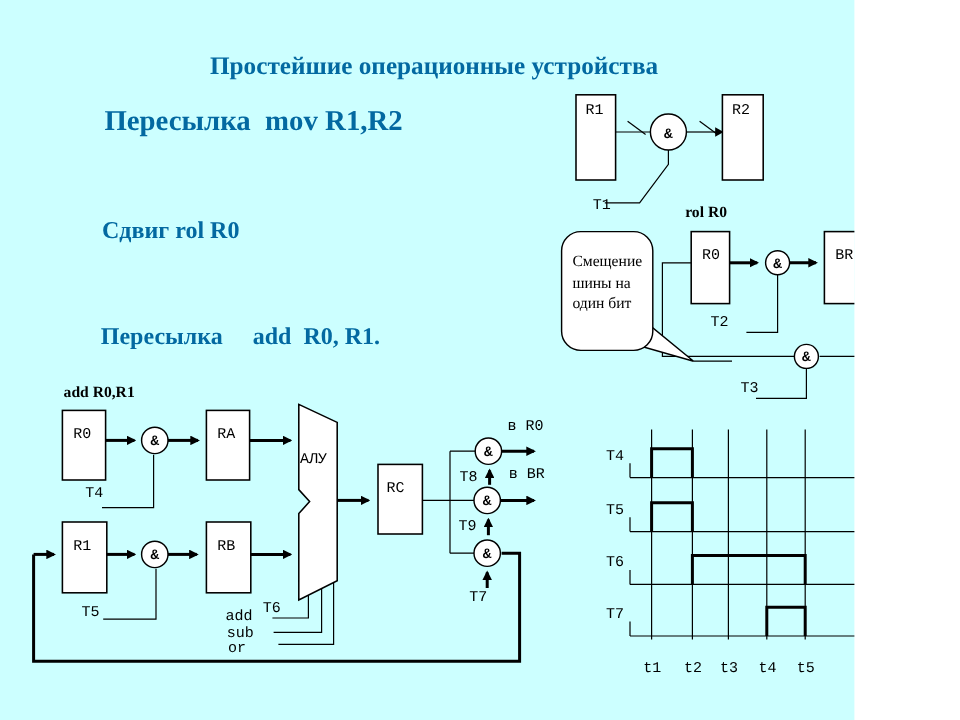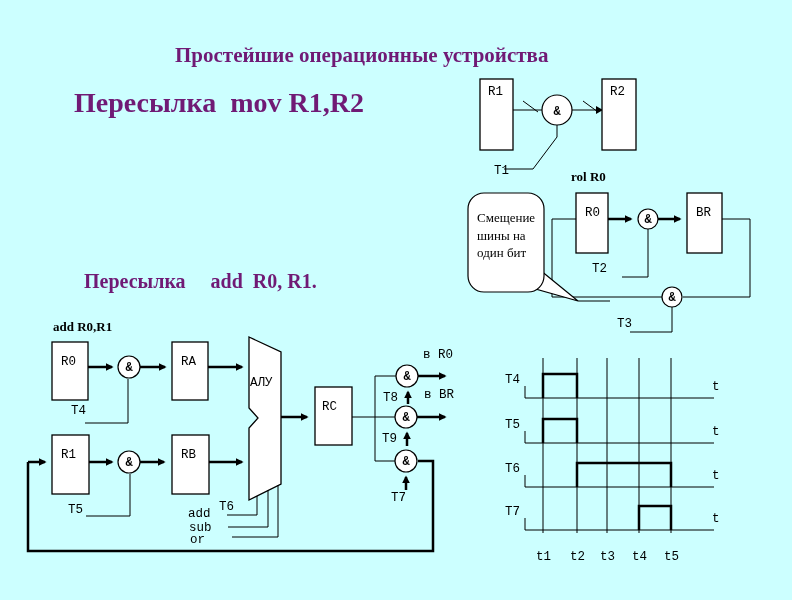--- a/index.html
+++ b/index.html
@@ -1,38 +1,39 @@
 <!DOCTYPE html>
 <html><head>
 <meta charset="utf-8">
 <style>
   html,body{margin:0;padding:0}
-  #slide{position:relative;width:792px;height:600px;background:#ccffff;overflow:hidden;
-         font-family:"Liberation Serif",serif;color:#701a75}
+  #slide{position:relative;width:712px;height:600px;background:#ccffff;overflow:hidden;
+         font-family:"Liberation Serif",serif;color:#0369a1}
   .head{position:absolute;font-weight:bold;white-space:pre;line-height:1.1}
   #title{left:175px;top:44px;font-size:21px}
-  #h-mov{left:74px;top:88px;font-size:28px}
+  #h-mov{left:87px;top:88px;font-size:24px}
   #h-rol{left:85px;top:181px;font-size:20px}
   #h-add{left:84px;top:270px;font-size:20px}
   svg#canvas{position:absolute;left:0;top:0}
   svg text{font-family:"Liberation Mono",monospace;font-size:12.5px;fill:#000}
   svg text.amp{font-weight:bold;font-size:12px;text-anchor:middle}
   svg text.serifb{font-family:"Liberation Serif",serif;font-weight:bold;font-size:13px}
   svg text.bubble{font-family:"Liberation Serif",serif;font-size:13px}
   .box{fill:#fff;stroke:#000;stroke-width:1.3}
   .gate{fill:#fff;stroke:#000;stroke-width:1.2}
   .wire{stroke:#000;stroke-width:1;fill:none}
   .thick{stroke:#000;stroke-width:2.5;fill:none}
 </style>
 </head>
 <body>
 
 <div id="slide" style="background: rgb(204, 255, 255);">
   <div id="title" class="head">Простейшие операционные устройства</div>
   <div id="h-mov" class="head">Пересылка  mov R1,R2</div>
+  <div id="h-rol" class="head">Сдвиг rol R0</div>
   <div id="h-add" class="head">Пересылка     add  R0, R1.</div>
 
   <svg id="canvas" width="800" height="600">
     <defs>
       <marker id="ah" viewBox="0 0 10 10" refX="8" refY="5" markerWidth="3.2" markerHeight="3.2" orient="auto" markerUnits="strokeWidth">
         <path d="M0,0 L10,5 L0,10 z" fill="#000"></path>
       </marker>
     </defs>
 
     <g>

